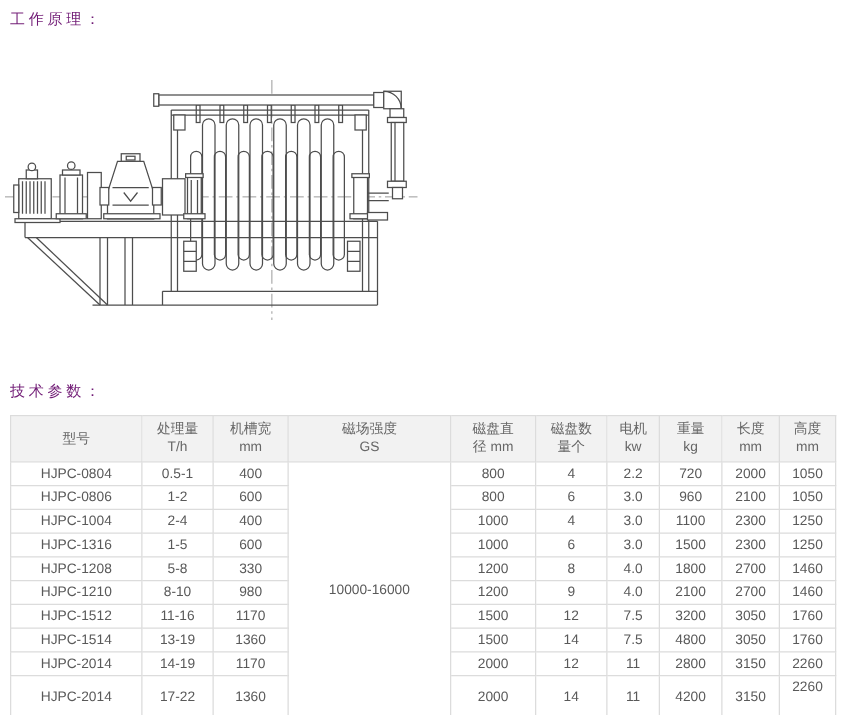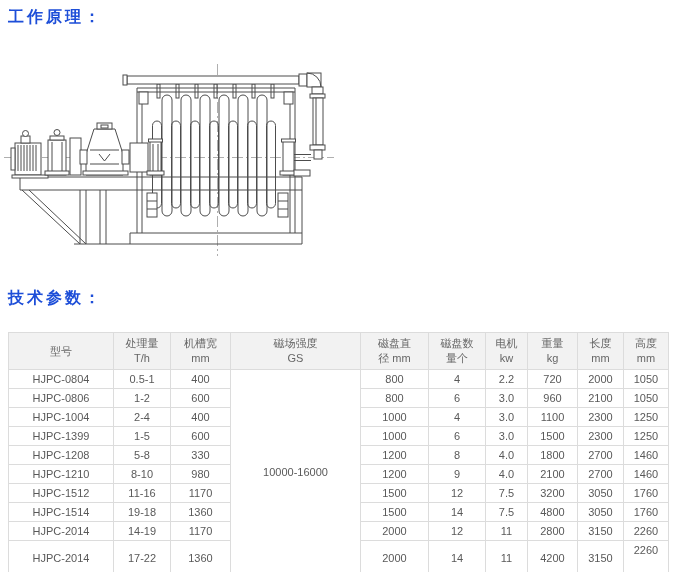--- a/index.html
+++ b/index.html
@@ -5,25 +5,25 @@
   html,body{margin:0;padding:0;}
   body{
     position:relative;
     width:680px;height:572px;
     background:#ffffff;
     font-family:"Liberation Sans","DejaVu Sans",sans-serif;
     overflow:hidden;
   }
   .section-title{
     position:absolute;left:8px;
-    font-size:16px;font-weight:bold;color:#1d4ed8;
+    font-size:12px;font-weight:normal;color:#701a75;
     letter-spacing:3px;white-space:nowrap;
   }
   #title-principle{top:7px;}
-  #title-params{top:288px;}
+  #title-params{top:305px;}
   #drawing{position:absolute;left:0;top:58px;width:340px;height:200px;}
   #drawing .ln{stroke:#4d4d4d;fill:none;stroke-width:1;}
   #drawing .fw{stroke:#4d4d4d;fill:#ffffff;stroke-width:1;}
   #drawing .cl{stroke:#9a9a9a;stroke-width:0.8;stroke-dasharray:11 3 2 3;fill:none;}
   table.params{
     position:absolute;left:8px;top:332px;width:660px;
     border-collapse:collapse;table-layout:fixed;
     font-size:11px;color:#595959;
   }
   table.params th,table.params td{
@@ -260,21 +260,21 @@
         <td>2-4</td>
         <td>400</td>
         <td>1000</td>
         <td>4</td>
         <td>3.0</td>
         <td>1100</td>
         <td>2300</td>
         <td>1250</td>
       </tr>
       <tr>
-        <td>HJPC-1399</td>
+        <td>HJPC-1316</td>
         <td>1-5</td>
         <td>600</td>
         <td>1000</td>
         <td>6</td>
         <td>3.0</td>
         <td>1500</td>
         <td>2300</td>
         <td>1250</td>
       </tr>
       <tr>
@@ -305,21 +305,21 @@
         <td>1170</td>
         <td>1500</td>
         <td>12</td>
         <td>7.5</td>
         <td>3200</td>
         <td>3050</td>
         <td>1760</td>
       </tr>
       <tr>
         <td>HJPC-1514</td>
-        <td>19-18</td>
+        <td>13-19</td>
         <td>1360</td>
         <td>1500</td>
         <td>14</td>
         <td>7.5</td>
         <td>4800</td>
         <td>3050</td>
         <td>1760</td>
       </tr>
       <tr>
         <td>HJPC-2014</td>

